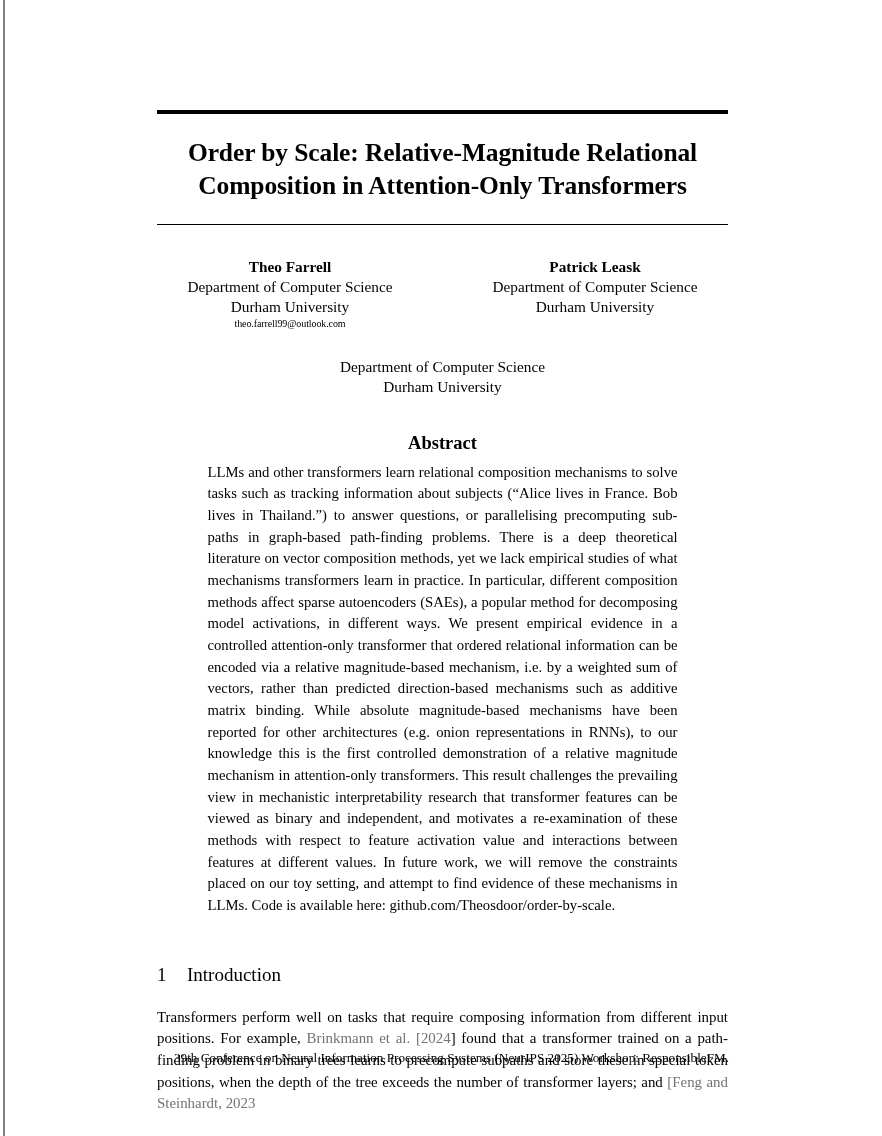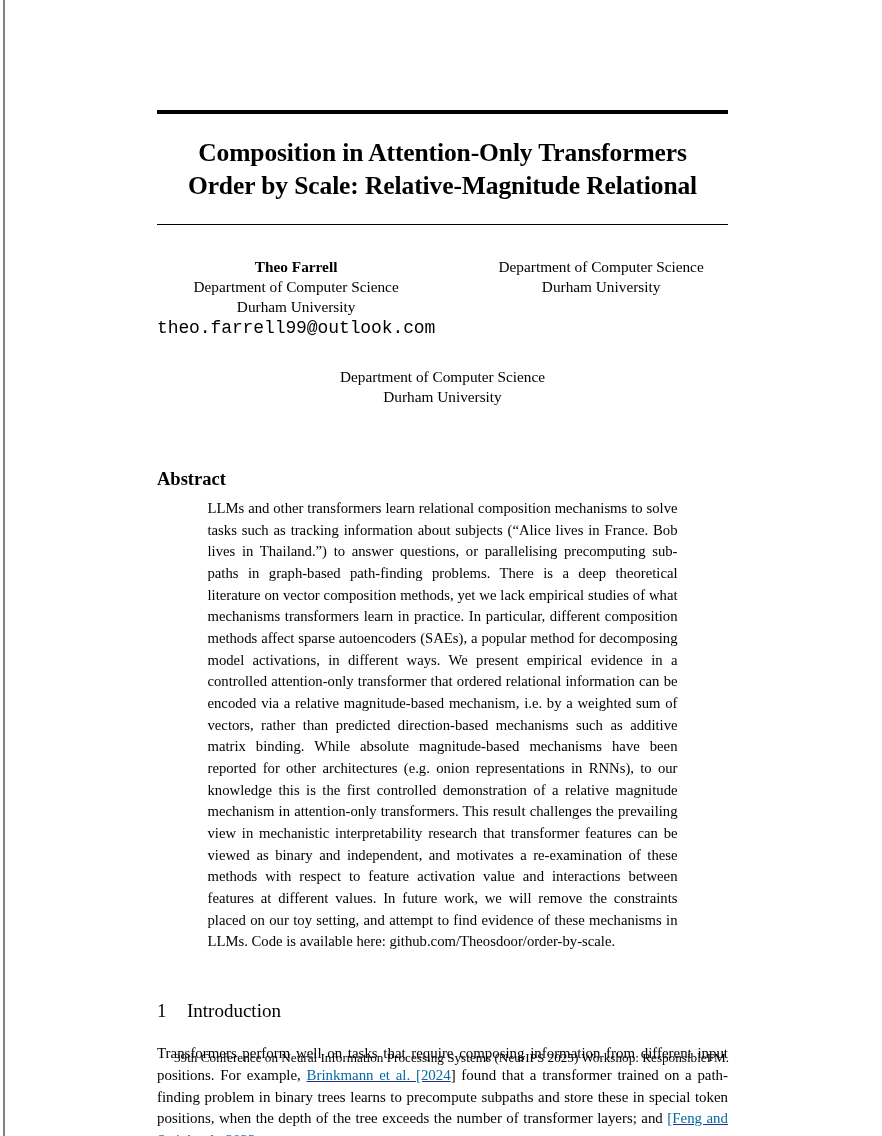--- a/index.html
+++ b/index.html
@@ -72,30 +72,31 @@
     line-height: 1.30;
   }
   .author .a-name {
     font-weight: bold;
     display: block;
     font-size: 15.3px;
   }
   .author .a-line { display: block; }
   .author .a-email {
     display: block;
-    font-family: Liberation Mono, monospace;
-    font-size: 18px;
+    font-family: Liberation Serif, serif;
+    font-size: 10px;
     letter-spacing: -0.1px;
   }
 
   
   .abstract-heading {
+    text-align: center;
     font-size: 18.5px;
     font-weight: bold;
-    margin-top: 62px;
+    margin-top: 36px;
   }
   .abstract-body {
     margin: 8px auto 0 auto;
     width: 470px;
     font-size: 14.7px;
     line-height: 1.475;
     text-align: justify;
     text-justify: inter-word;
     hyphens: none;
   }
@@ -111,22 +112,21 @@
     width: 30px;
   }
   .body-text {
     margin-top: 21px;
     font-size: 14.9px;
     line-height: 1.455;
     text-align: justify;
     text-justify: inter-word;
   }
   .cite {
-    color: #0369a1;
-    text-decoration: underline;
+    color: #737373;
     text-decoration-color: #2b2b8f;
   }
 
   
   .footnote {
     position: absolute;
     left: 174px;
     top: 1049px;
     width: 571px;
     font-size: 13.2px;
@@ -136,35 +136,36 @@
 </head>
 <body>
 
 <div class="page-edge-left"></div>
 
 <div class="sheet">
 
   <div class="rule-thick"></div>
 
   <h1 class="paper-title">
+    <span class="tline">Order by Scale: Relative-Magnitude Relational</span>
     <span class="tline">Composition in Attention-Only Transformers</span>
-    <span class="tline">Order by Scale: Relative-Magnitude Relational</span>
   </h1>
 
   <div class="rule-thin"></div>
 
   <div class="authors">
     <div class="author-row two">
       <div class="author">
         <span class="a-name">Theo Farrell</span>
         <span class="a-line">Department of Computer Science</span>
         <span class="a-line">Durham University</span>
         <span class="a-email">theo.farrell99@outlook.com</span>
       </div>
       <div class="author">
+        <span class="a-name">Patrick Leask</span>
         <span class="a-line">Department of Computer Science</span>
         <span class="a-line">Durham University</span>
       </div>
     </div>
     <div class="author-row one">
       <div class="author">
         <span class="a-line">Department of Computer Science</span>
         <span class="a-line">Durham University</span>
       </div>
     </div>

